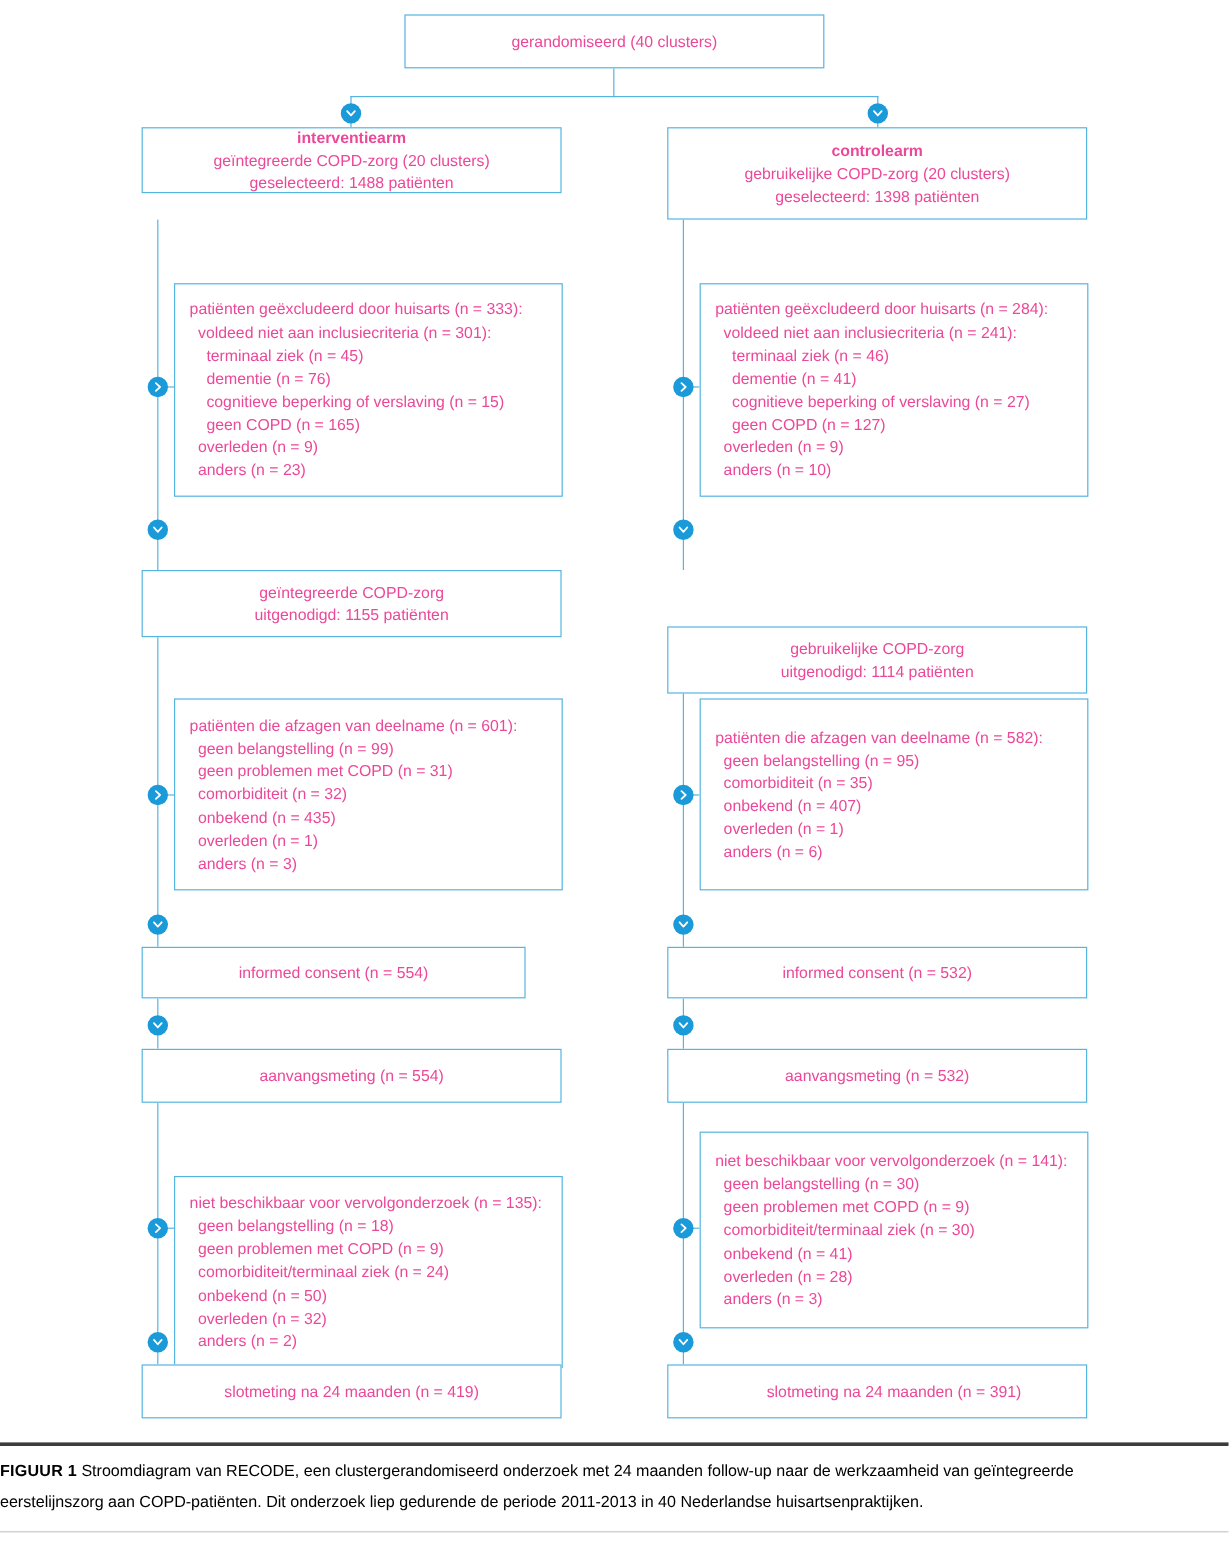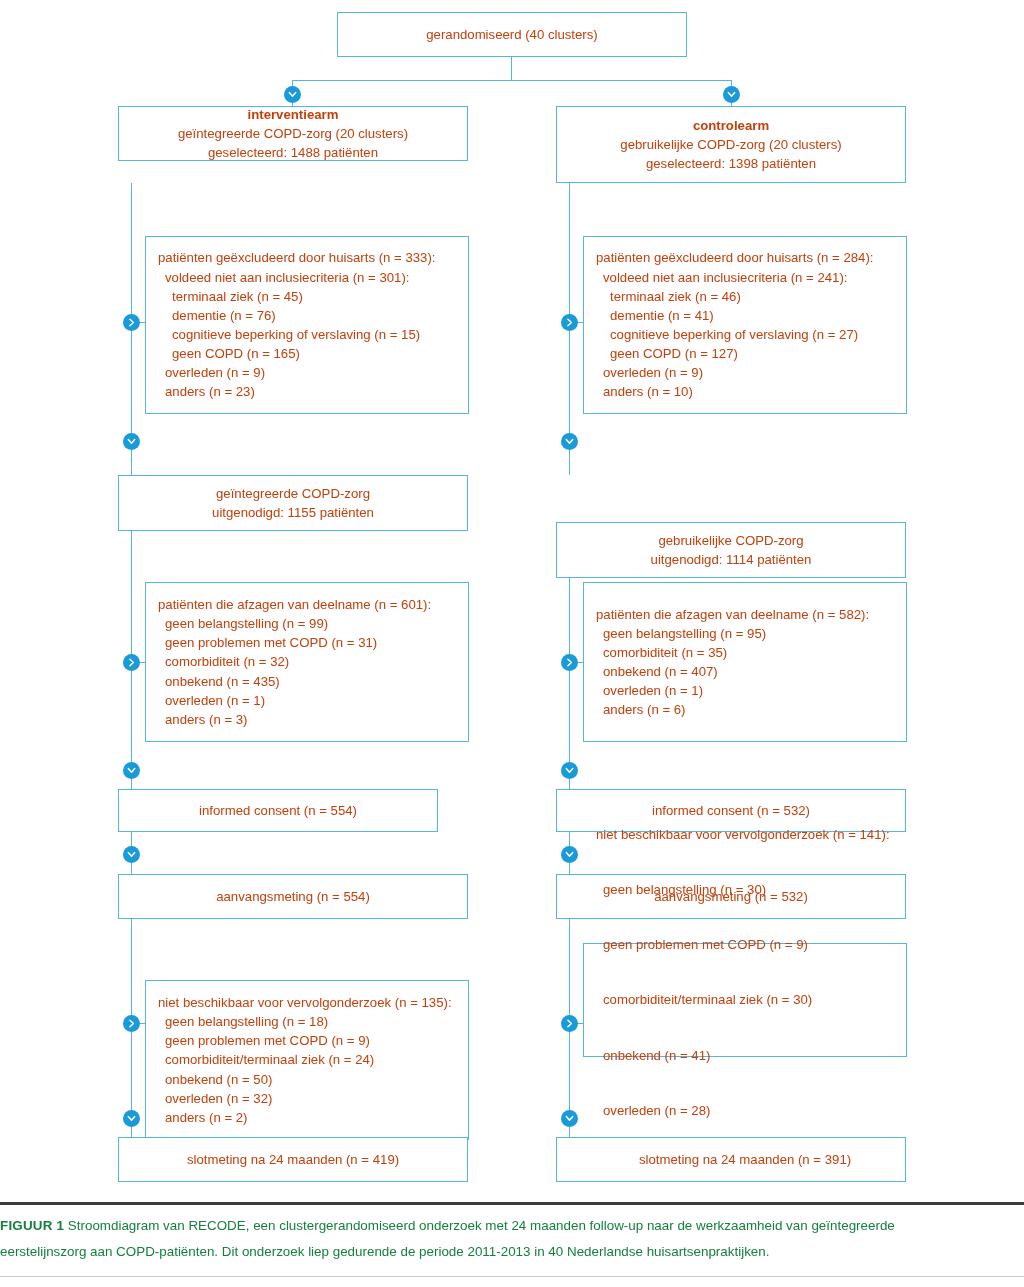--- a/index.html
+++ b/index.html
@@ -14,21 +14,21 @@
     height: 1287px;
     background: #ffffff;
     overflow: hidden;
   }
 
   
   .box {
     position: absolute;
     border: 1.4px solid #56b4e0;
     background: #ffffff;
-    color: #c2410c;
+    color: #ec4899;
     font-size: 13.2px;
     line-height: 1.45;
   }
   .box.center {
     display: flex;
     flex-direction: column;
     align-items: center;
     justify-content: center;
     text-align: center;
   }
@@ -80,21 +80,21 @@
   }
   #caption-rule-bottom {
     position: absolute;
     left: 0; width: 1024px;
     height: 1px;
     background: #c8c8c8;
   }
   #caption {
     position: absolute;
     left: 0; width: 920px;
-    color: #15803d;
+    color: #000000;
     font-size: 13.4px;
     line-height: 1.95;
   }
   #caption .figlabel { font-weight: bold; letter-spacing: .2px; }
 </style>
 </head>
 <body>
 
 <div id="page">
 
@@ -292,21 +292,21 @@
   <div class="box listbox" style="left:145px; top:980px; width:324px; height:160px;">
     <span class="ln i0">niet beschikbaar voor vervolgonderzoek (n = 135):</span>
     <span class="ln i1">geen belangstelling (n = 18)</span>
     <span class="ln i1">geen problemen met COPD (n = 9)</span>
     <span class="ln i1">comorbiditeit/terminaal ziek (n = 24)</span>
     <span class="ln i1">onbekend (n = 50)</span>
     <span class="ln i1">overleden (n = 32)</span>
     <span class="ln i1">anders (n = 2)</span>
   </div>
 
-  <div class="box listbox" style="left:583px; top:943px; width:324px; height:114px;gap:36px;">
+  <div class="box listbox" style="left:583px; top:943px; width:324px; height:164px;">
     <span class="ln i0">niet beschikbaar voor vervolgonderzoek (n = 141):</span>
     <span class="ln i1">geen belangstelling (n = 30)</span>
     <span class="ln i1">geen problemen met COPD (n = 9)</span>
     <span class="ln i1">comorbiditeit/terminaal ziek (n = 30)</span>
     <span class="ln i1">onbekend (n = 41)</span>
     <span class="ln i1">overleden (n = 28)</span>
     <span class="ln i1">anders (n = 3)</span>
   </div>
 
   <div class="box center" style="left:118px; top:1137px; width:350px; height:45px;">

